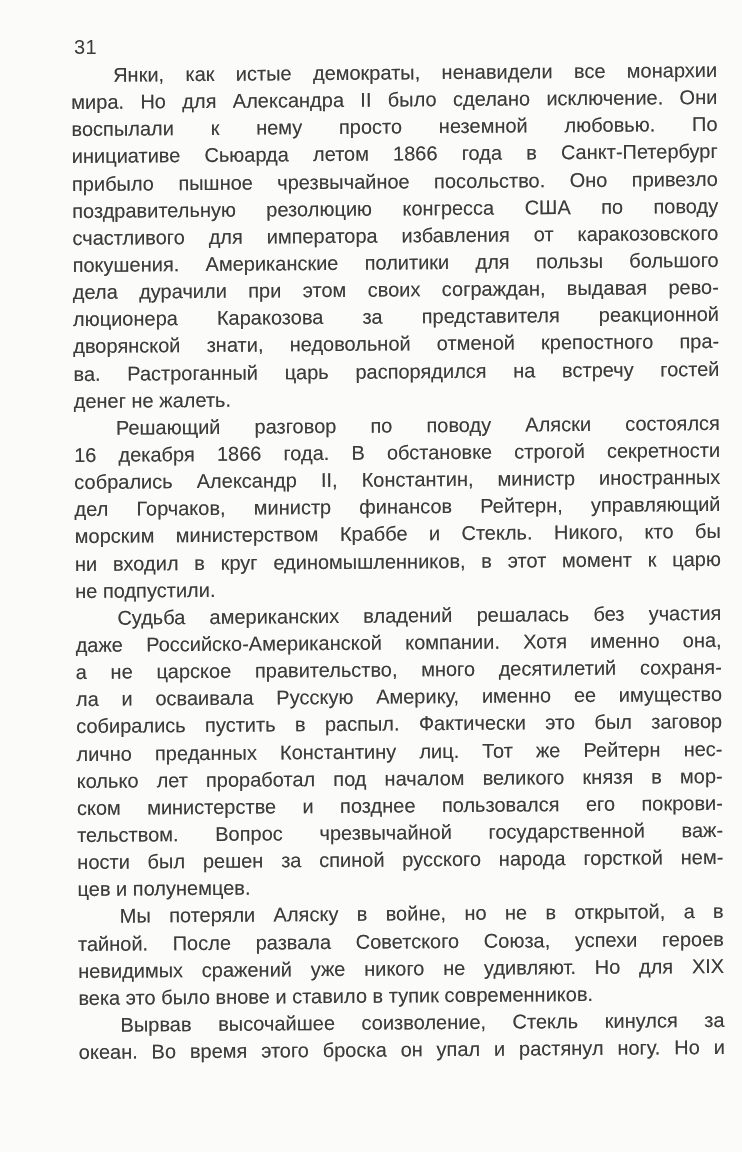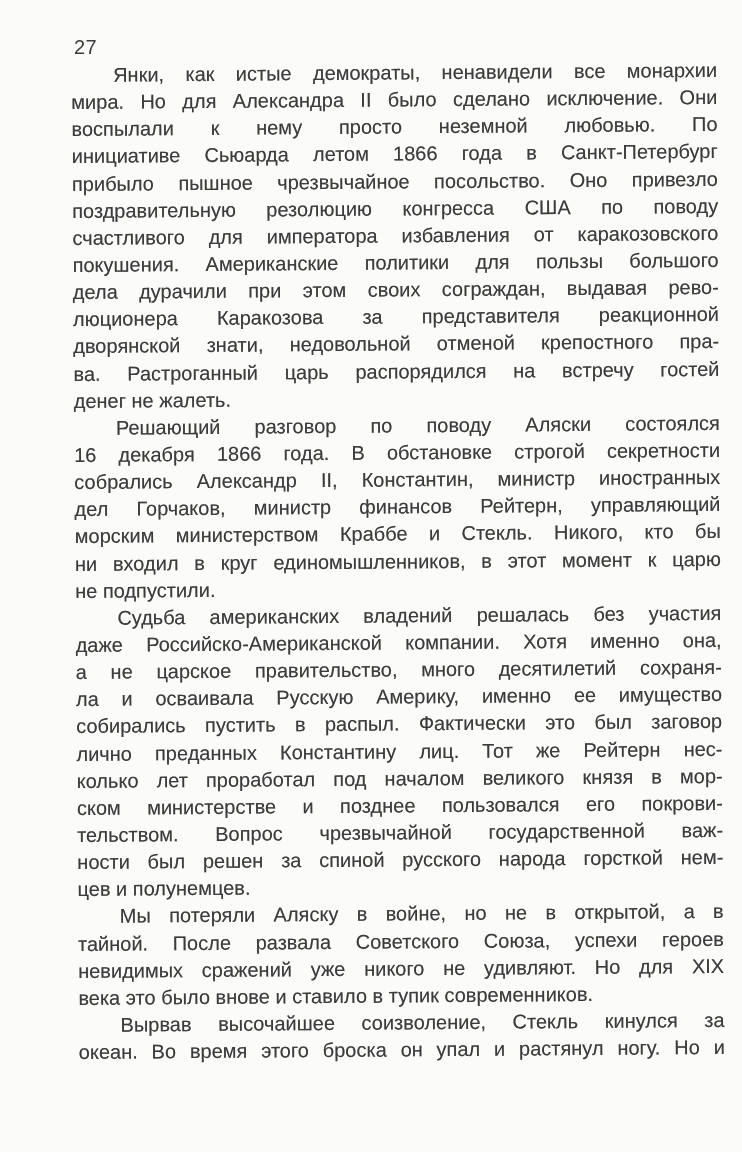--- a/index.html
+++ b/index.html
@@ -51,21 +51,21 @@
   }
   .line.last {
     text-align: left;
     text-align-last: left;
   }
 </style>
 </head>
 <body style="background: rgb(251, 251, 250); color: rgb(60, 60, 60);">
 
 <div class="page" style="background: rgb(251, 251, 250);">
-  <div class="page-number">27</div>
+  <div class="page-number">31</div>
   <div class="text-block">
       <div class="para">
         <div class="line indent">Янки, как истые демократы, ненавидели все монархии</div>
         <div class="line">мира. Но для Александра II было сделано исключение. Они</div>
         <div class="line">воспылали к нему просто неземной любовью. По</div>
         <div class="line">инициативе Сьюарда летом 1866 года в Санкт-Петербург</div>
         <div class="line">прибыло пышное чрезвычайное посольство. Оно привезло</div>
         <div class="line">поздравительную резолюцию конгресса США по поводу</div>
         <div class="line">счастливого для императора избавления от каракозовского</div>
         <div class="line">покушения. Американские политики для пользы большого</div>

